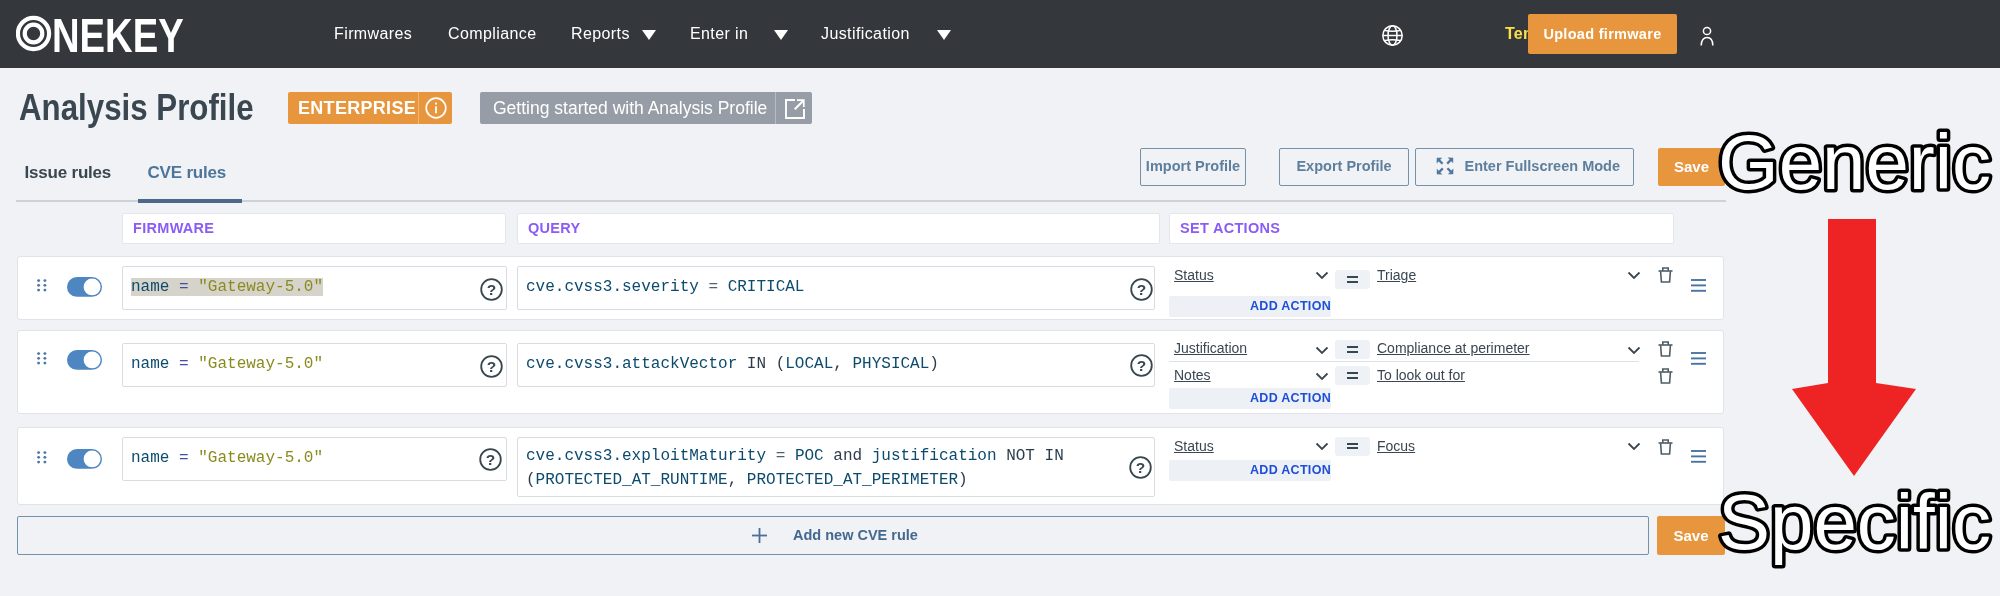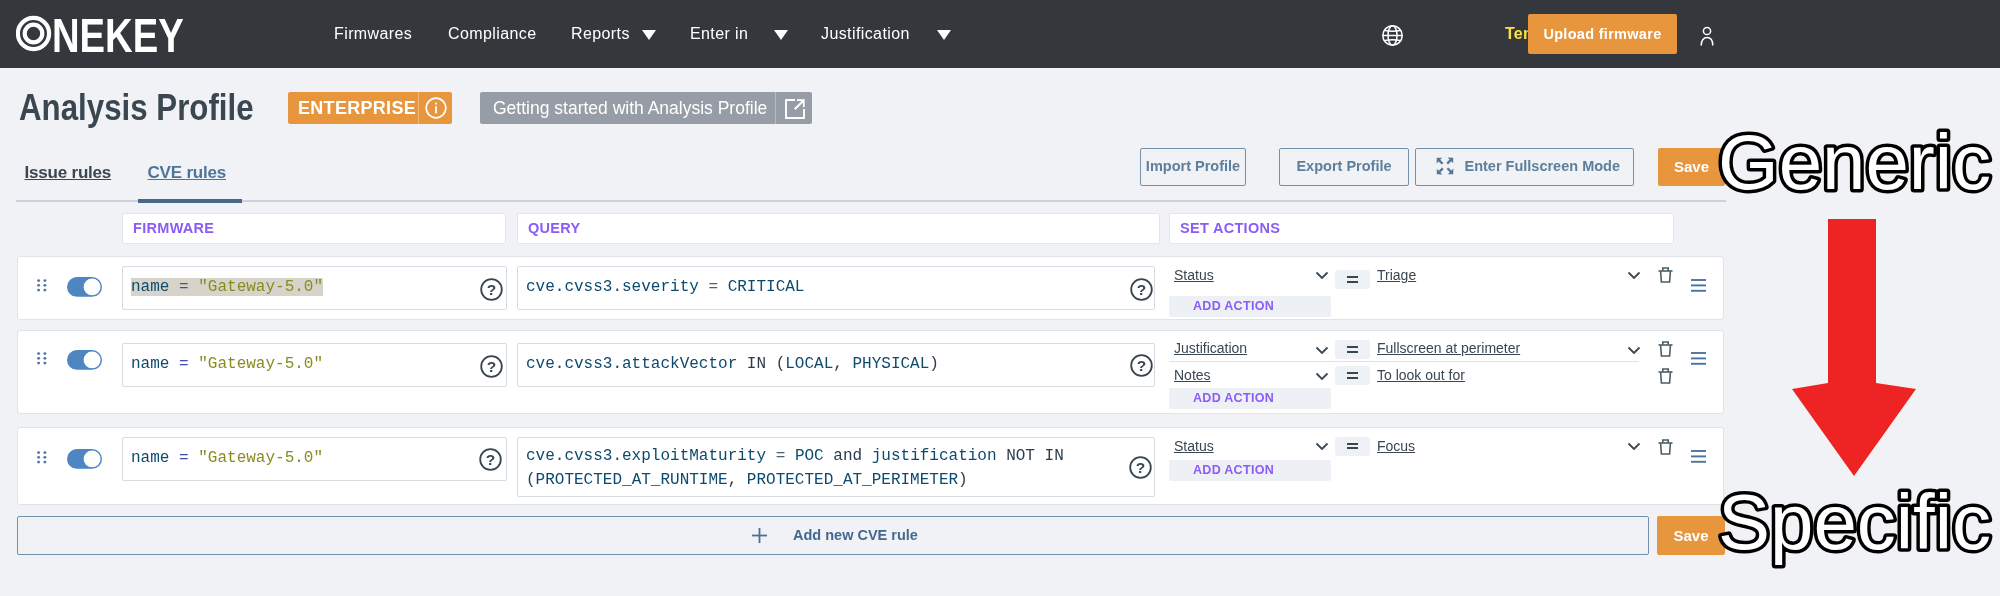--- a/index.html
+++ b/index.html
@@ -6,33 +6,33 @@
   html,body { width:2000px; height:596px; background:#f0f2f5; font-family:"Liberation Sans",sans-serif; overflow:hidden; position:relative; }
   .abs { position:absolute; }
   
   #nav { position:absolute; left:0; top:0; width:2000px; height:68px; background:#34383c; }
   .navlink { position:absolute; top:0; height:68px; line-height:68px; color:#fff; font-size:16px; letter-spacing:0.4px; font-weight:500; }
   .tri { position:absolute; width:0; height:0; border-left:7.2px solid transparent; border-right:7.2px solid transparent; border-top:10px solid #fff; top:29.5px; }
   
   #h1 { position:absolute; left:19px; top:87px; font-size:37px; font-weight:bold; color:#3b4750; transform:scaleX(0.845); transform-origin:0 0; }
   .badge { position:absolute; top:92px; height:32px; border-radius:2px; }
   
-  .tab { position:absolute; top:163px; font-size:17px; font-weight:bold; letter-spacing:-0.2px;text-decoration:underline; }
+  .tab { position:absolute; top:163px; font-size:17px; font-weight:bold; letter-spacing:-0.2px; }
   
   .obtn { position:absolute; top:148px; height:38px; background:transparent; border:1.4px solid #7591a7; border-radius:2px; color:#5d7f9d; font-size:14.5px; font-weight:bold; text-align:center; line-height:35px; }
   
   .hbox { position:absolute; top:213px; height:31px; background:#fff; border:1px solid #e3e7ec; border-radius:2px; color:#8b5cf6; font-size:14.5px; font-weight:bold; letter-spacing:0.3px; line-height:29px; padding-left:10px; }
   .card { position:absolute; left:17px; width:1707px; background:#fff; border:1px solid #e0e4e9; border-radius:3px; }
   .inp { position:absolute; background:#fff; border:1px solid #d6dce2; border-radius:2px; }
   .code { position:absolute; font-family:"Liberation Mono",monospace; font-size:16px; white-space:pre; }
   .sel { position:absolute; font-size:14px; color:#3a4651;text-decoration:underline; }
   .eq { position:absolute; width:35px; height:19px; background:#eef1f5; border-radius:3px; }
   .eq::before,.eq::after { content:""; position:absolute; left:12px; width:11px; height:2px; background:#37474f; }
   .eq::before { top:6.2px; } .eq::after { top:10.8px; }
-  .addaction { position:absolute; left:1169px; width:162px; height:21px; background:#edf1f5; border-radius:2px; color:#8b5cf6; font-size:12.5px; font-weight:bold; letter-spacing:0.3px; text-align:left; line-height:21px;padding-left:24px; }
+  .addaction { position:absolute; left:1169px; width:162px; height:21px; background:#edf1f5; border-radius:2px; color:#1d4ed8; font-size:12.5px; font-weight:bold; letter-spacing:0.3px; text-align:right; line-height:21px;padding-left:24px; }
   .cpur { color:#0c4a6e; }
   .colv { color:#8a8b1f; }
   .ckw  { color:#2c3c4c; }
   .ceq  { color:#444fa0; }
   .ceq2 { color:#52616c; }
 </style>
 </head>
 <body>
 
 <div id="nav">
@@ -173,21 +173,21 @@
 <div class="code" style="left:526px;top:355px"><span class="cpur">cve.cvss3.attackVector</span> <span class="ckw">IN</span> <span class="ckw">(</span><span class="cpur">LOCAL</span><span class="ckw">,</span> <span class="cpur">PHYSICAL</span><span class="ckw">)</span></div>
 <svg class="abs" style="left:1130px;top:354px" width="23" height="23" viewBox="0 0 23 23">
   <circle cx="11.5" cy="11.5" r="10.3" fill="none" stroke="#37474f" stroke-width="1.8"></circle>
   <text x="11.5" y="17" font-size="15.5" font-weight="bold" fill="#37474f" text-anchor="middle" font-family="Liberation Sans">?</text>
 </svg>
 <div class="sel" style="left:1174px;top:340px">Justification</div>
 <svg class="abs" style="left:1315px;top:345.5px" width="14" height="9" viewBox="0 0 14 9" fill="none" stroke="#3a4651" stroke-width="1.8">
     <path d="M1.5 1.5 L7 7 L12.5 1.5"></path>
   </svg>
 <div class="eq" style="left:1335px;top:340px"></div>
-<div class="sel" style="left:1377px;top:340px">Fullscreen at perimeter</div>
+<div class="sel" style="left:1377px;top:340px">Compliance at perimeter</div>
 <svg class="abs" style="left:1627px;top:345.5px" width="14" height="9" viewBox="0 0 14 9" fill="none" stroke="#3a4651" stroke-width="1.8">
     <path d="M1.5 1.5 L7 7 L12.5 1.5"></path>
   </svg>
 <svg class="abs" style="left:1658px;top:341px" width="15" height="16" viewBox="0 0 15 16" fill="none" stroke="#4d5d66" stroke-width="1.6">
   <path d="M2.6 4.2 L3.4 15 H11.6 L12.4 4.2"></path>
     <line x1="0.5" y1="4" x2="14.5" y2="4"></line>
     <path d="M4.8 3.8 V1 H10.2 V3.8"></path>
 </svg>
 <div class="sel" style="left:1174px;top:367px">Notes</div>
 <svg class="abs" style="left:1315px;top:371.5px" width="14" height="9" viewBox="0 0 14 9" fill="none" stroke="#3a4651" stroke-width="1.8">

